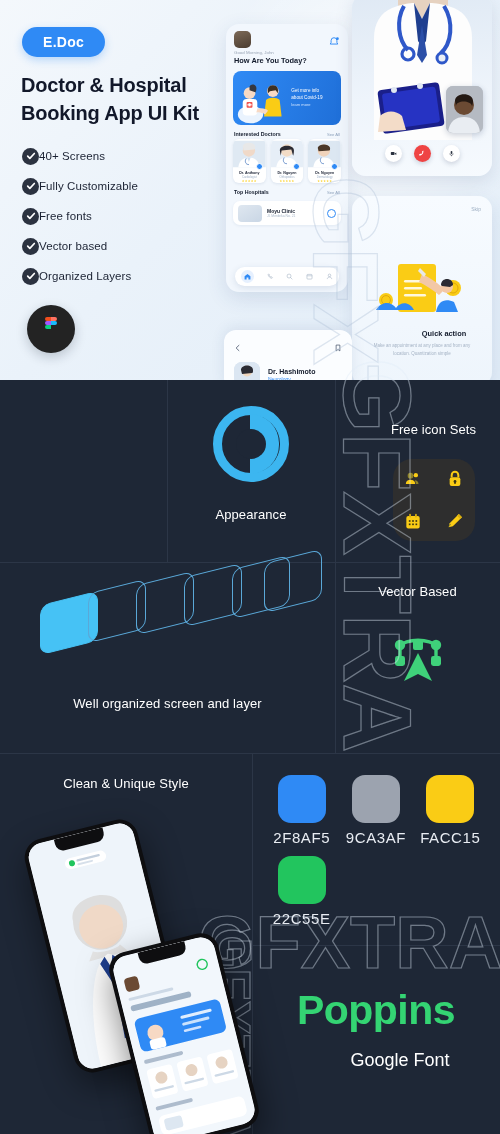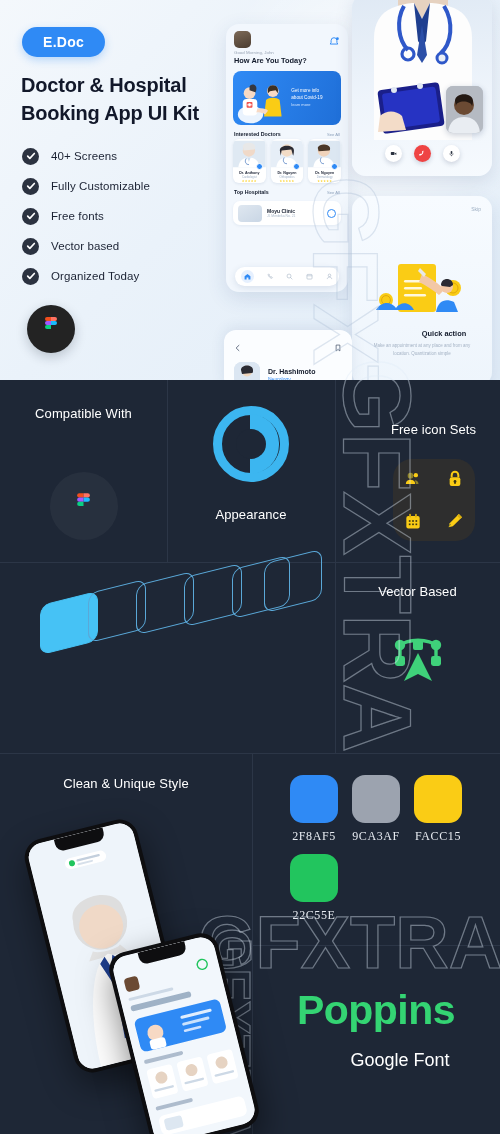--- a/index.html
+++ b/index.html
@@ -28,21 +28,21 @@
     padding:7px 21px; font-size:14px; font-weight:bold; letter-spacing:.3px;
     box-shadow:0 3px 8px rgba(47,138,245,.30);
   }
   .headline {
     position:absolute; left:21px; top:72px; width:215px;
     font-size:20px; line-height:1.38; font-weight:bold;
     color:#12182a; letter-spacing:-.2px;
   }
   .feat-list { position:absolute; left:22px; top:143px; }
   .feat {
-    display:flex; align-items:center; gap:12px; height:26px; margin-bottom:4px;
+    display:flex; align-items:center; height:26px; margin-bottom:4px;
   }
   .check {
     width:17px; height:17px; border-radius:50%; background:#2b3240;
     display:flex; align-items:center; justify-content:center; flex:0 0 auto;
   }
   .check svg { width:10px; height:10px; display:block; }
   .feat-label { font-size:11.5px; color:#1b2233; letter-spacing:.1px; }
 
   .figma-badge {
     position:absolute; left:27px; top:305px; width:48px; height:48px;
@@ -164,21 +164,21 @@
   .layer {
     position:absolute; width:58px; height:50px; border-radius:10px;
     border:1.4px solid #5aa8d8; transform:skewY(-14deg);
   }
   .layer.first { background:#46c2f5; border-color:#46c2f5; }
 
   
   .sw-grid { display:grid; grid-template-columns:repeat(3,1fr); gap:10px 14px; }
   .sw-cell { display:flex; flex-direction:column; align-items:center; gap:6px; }
   .sw { width:48px; height:48px; border-radius:13px; }
-  .sw-lbl { color:#e8ecf2; font-size:12px; letter-spacing:.6px;font-family:Liberation Serif, serif; }
+  .sw-lbl { color:#e8ecf2; font-size:15px; letter-spacing:.6px; }
 
   
   .ph-back {
     position:absolute; left:48px; top:826px; width:116px; height:240px;
     background:#0e0e10; border-radius:19px; transform:rotate(-14deg);
     box-shadow:0 14px 34px rgba(0,0,0,.45); padding:4px; overflow:hidden;
   }
   .ph-front {
     position:absolute; left:128px; top:940px; width:112px; height:200px;
     background:#0e0e10; border-radius:18px; transform:rotate(-14deg);
@@ -242,21 +242,21 @@
             </svg>
         </span>
         <span class="feat-label">Vector based</span>
       </div>
       <div class="feat">
         <span class="check">
           <svg viewBox="0 0 12 12">
               <path d="M2 6.2 L4.6 8.8 L10 3" stroke="#fff" stroke-width="2" fill="none" stroke-linecap="round" stroke-linejoin="round"></path>
             </svg>
         </span>
-        <span class="feat-label">Organized Today</span>
+        <span class="feat-label">Organized Layers</span>
       </div>
     </div>
 
     <div class="figma-badge">
       <svg width="16" height="24" viewBox="0 0 16 24">
         <path d="M4 0h4v4H4a2 2 0 0 1 0-4z" fill="#F24E1E"></path>
         <path d="M8 0h4a2 2 0 0 1 0 4H8V0z" fill="#FF7262"></path>
         <path d="M8 4h4a2 2 0 0 1 0 4H8V4z" fill="#1ABCFE"></path>
         <path d="M4 4h4v4H4a2 2 0 0 1 0-4z" fill="#A259FF"></path>
         <path d="M4 8h4v4H4a2 2 0 0 1 0-4z" fill="#0ACF83"></path>
@@ -507,32 +507,20 @@
   <div class="dark">
 
     <div class="vline" style="left:167px; top:0; height:182px;"></div>
     <div class="vline" style="left:335px; top:0; height:182px;"></div>
     <div class="hline" style="left:0; top:182px; width:500px;"></div>
     <div class="vline" style="left:335px; top:182px; height:191px;"></div>
     <div class="hline" style="left:0; top:373px; width:500px;"></div>
     <div class="vline" style="left:252px; top:373px; height:381px;"></div>
     <div class="hline" style="left:252px; top:565px; width:248px;"></div>
 
-    <div class="cell" style="left:0; top:0; width:167px; height:182px;">
-      <div class="cap" style="margin-top:26px;">Compatible With</div>
-      <div style="position:absolute; left:50%; top:92px; transform:translateX(-50%); width:68px; height:68px; border-radius:50%; background:rgba(255,255,255,.045); display:flex; align-items:center; justify-content:center;">
-        <svg width="17" height="26" viewBox="0 0 16 24">
-          <path d="M4 0h4v4H4a2 2 0 0 1 0-4z" fill="#F24E1E"></path>
-          <path d="M8 0h4a2 2 0 0 1 0 4H8V0z" fill="#FF7262"></path>
-          <path d="M8 4h4a2 2 0 0 1 0 4H8V4z" fill="#1ABCFE"></path>
-          <path d="M4 4h4v4H4a2 2 0 0 1 0-4z" fill="#A259FF"></path>
-          <path d="M4 8h4v4H4a2 2 0 0 1 0-4z" fill="#0ACF83"></path>
-        </svg>
-      </div>
-    </div>
 
     <div class="cell" style="left:167px; top:0; width:168px; height:182px;">
       <div style="display:flex; justify-content:center; margin-top:26px;">
         <div class="appear-ico"></div>
       </div>
       <div class="cap" style="margin-top:25px;">Appearance</div>
     </div>
 
     <div class="cell" style="left:335px; top:16px; width:197px; height:182px;">
       <div class="cap" style="margin-top:26px;">Free icon Sets</div>
@@ -584,20 +572,21 @@
       <div style="position:absolute; left:20px; top:22px;">
         <div class="layers">
           <div class="layer first" style="left:20px; top:14px;"></div>
           <div class="layer" style="left:68px; top:2px;"></div>
           <div class="layer" style="left:116px; top:-6px;"></div>
           <div class="layer" style="left:164px; top:-14px;"></div>
           <div class="layer" style="left:212px; top:-22px;"></div>
           <div class="layer" style="left:244px; top:-28px;"></div>
         </div>
       </div>
+      <div class="cap" style="position:absolute; left:0; right:0; top:134px;">Well organized screen and layer</div>
     </div>
 
     <div class="cell" style="left:335px; top:182px; width:165px; height:191px;">
       <div class="cap" style="margin-top:22px;">Vector Based</div>
       <div style="display:flex; justify-content:center; margin-top:26px;">
         <svg width="64" height="64" viewBox="0 0 64 64">
           <path d="M14 22c4-9 32-9 36 0" fill="none" stroke="#3fd17a" stroke-width="3.4"></path>
           <path d="M14 22v12" stroke="#3fd17a" stroke-width="3.4"></path>
           <path d="M50 22v12" stroke="#3fd17a" stroke-width="3.4"></path>
           <circle cx="14" cy="20" r="5.2" fill="#3fd17a"></circle>

